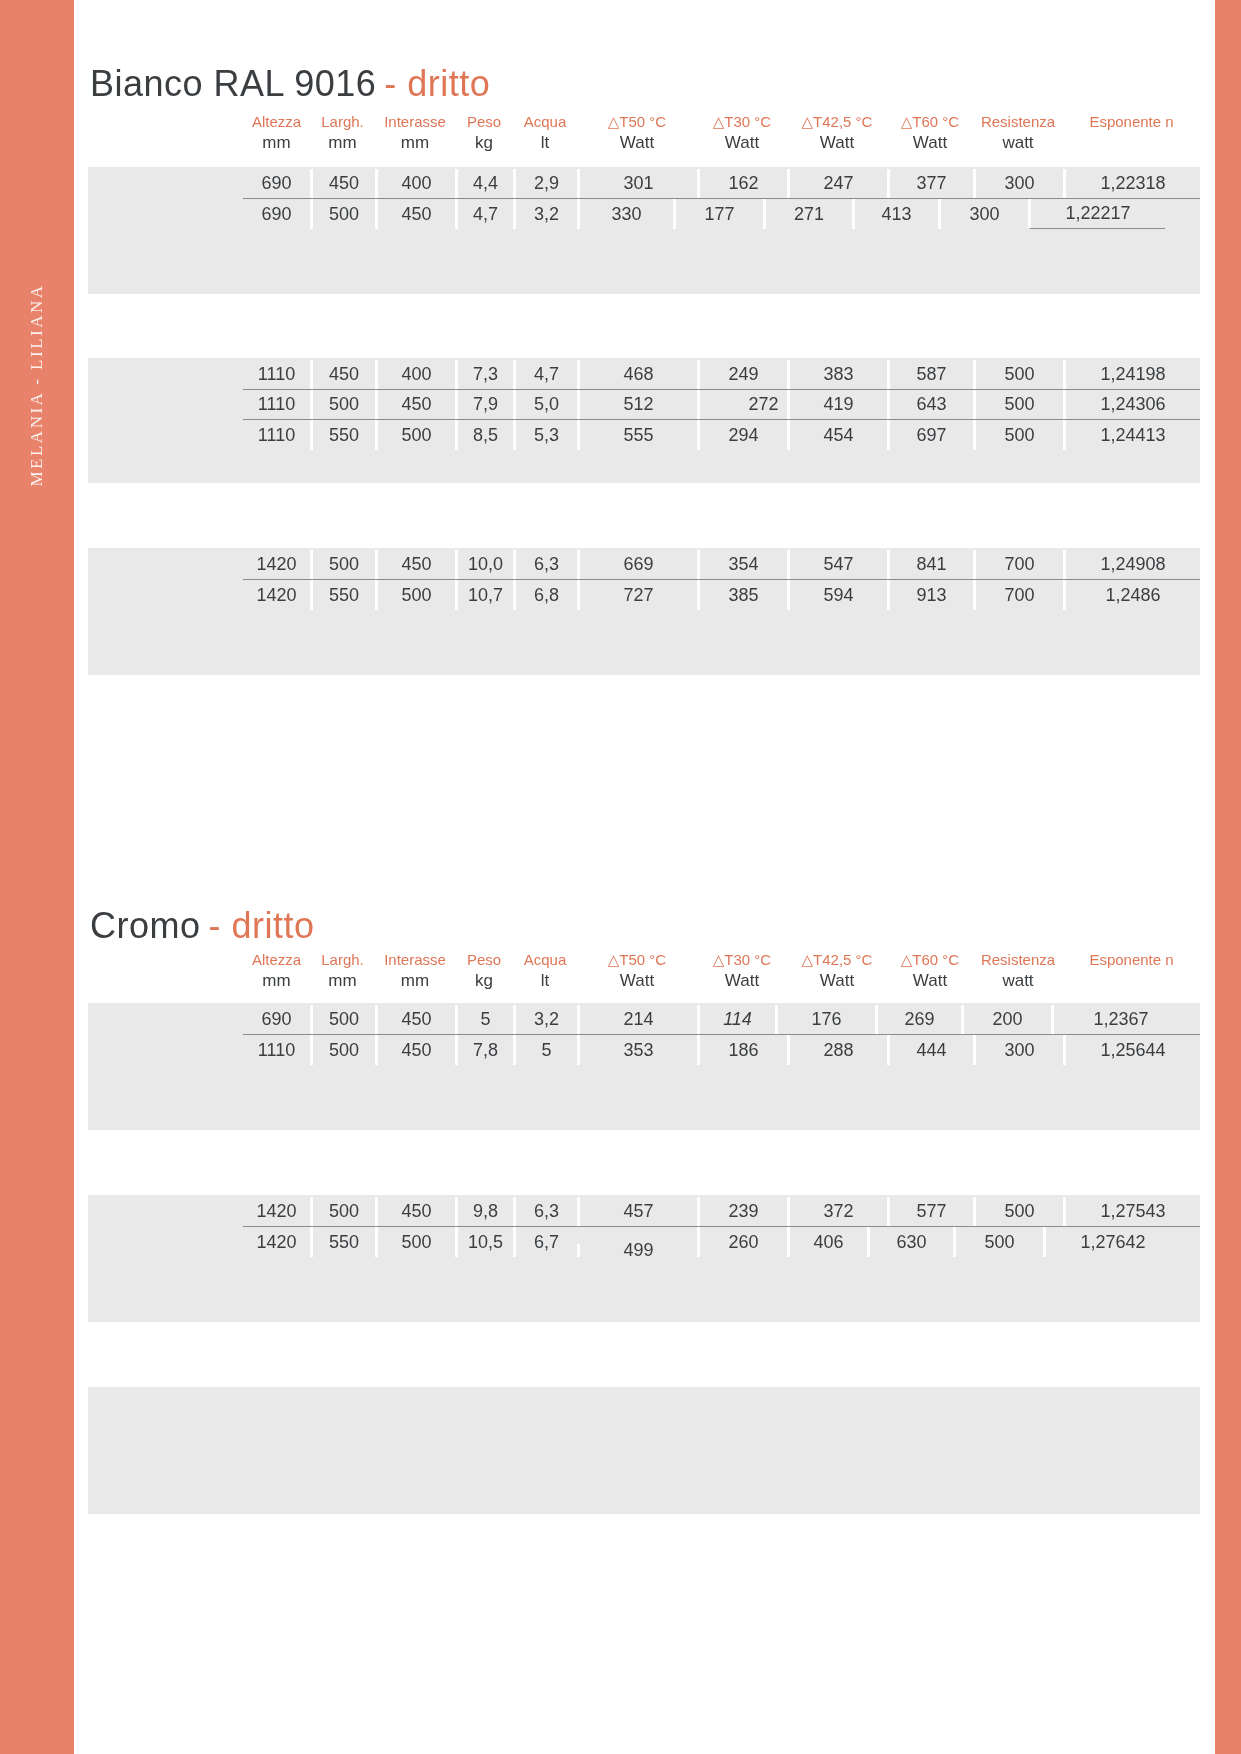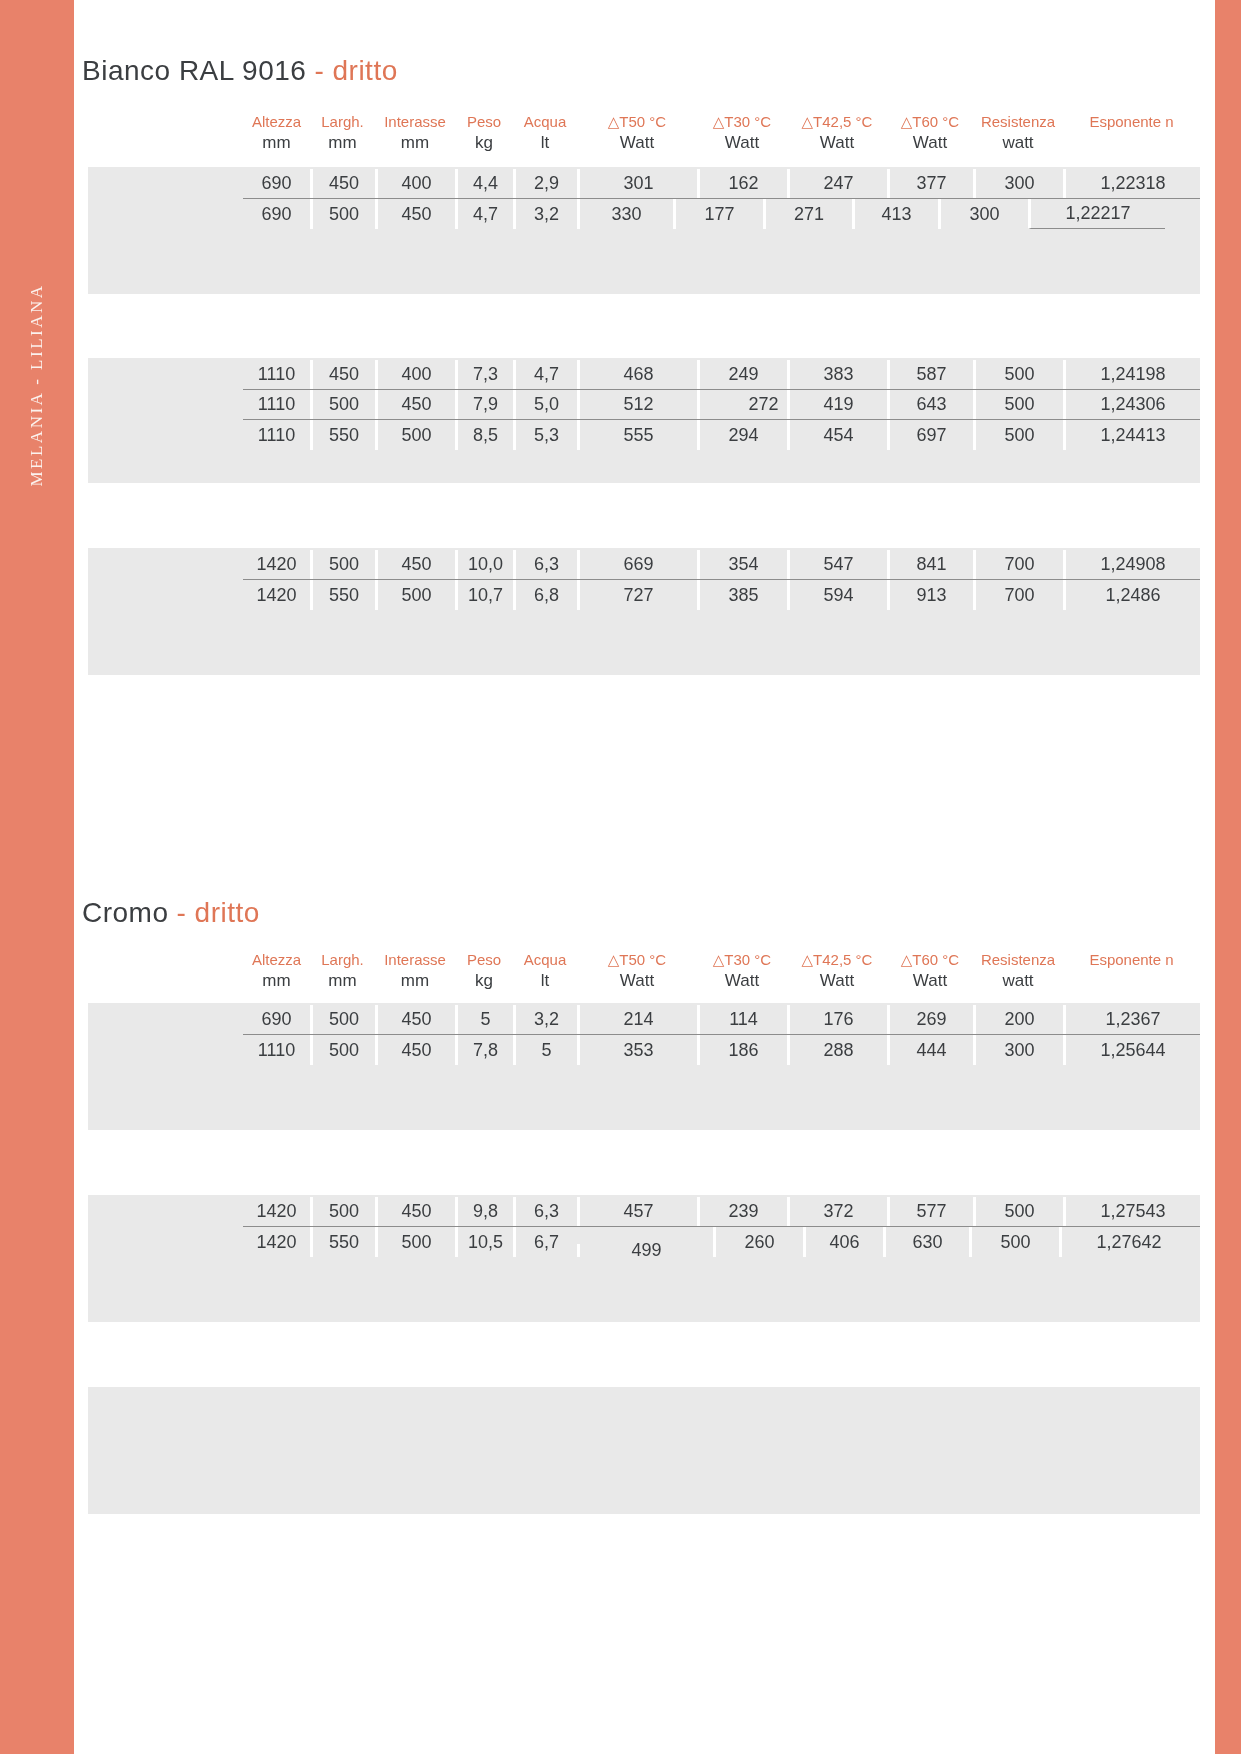--- a/index.html
+++ b/index.html
@@ -18,22 +18,22 @@
   .side-bar.left{left:0;width:74px;background:var(--bar);}
   .side-bar.right{left:1215px;width:26px;background:var(--bar);}
   .side-text{
     position:absolute;left:50%;top:385px;
     transform:translate(-50%,-50%) rotate(180deg);
     writing-mode:vertical-rl;
     font-family:"Liberation Serif", serif;
     font-size:17px;letter-spacing:2.5px;color:#fbf2ee;white-space:nowrap;
   }
   .title{
-    position:absolute;left:82px;margin:0;
-    font-size:28px;font-weight:400;color:var(--dark);letter-spacing:0.5px;
+    position:absolute;left:82px;margin:8px;
+    font-size:36px;font-weight:400;color:var(--dark);letter-spacing:0.5px;
   }
   .title .coral{color:var(--coral);margin-left:8px;}
   .t1{top:55px;}
   .t2{top:897px;}
   .theader{
     position:absolute;left:88px;width:1112px;
     display:flex;padding-left:155px;box-sizing:border-box;
   }
   .hcell{text-align:center;line-height:1.3;box-sizing:border-box;flex:0 0 auto;}
   .hlabel{color:var(--coral);font-size:15px;white-space:nowrap;}
@@ -283,21 +283,21 @@
   <div class="band" style="top:1003px;height:127px;">
       <div class="row">
         <div class="row-spacer"></div>
         <div class="cells sep">
           <div class="cell" style="width: 67px;">690</div>
           <div class="cell gap" style="width: 65px;">500</div>
           <div class="cell gap" style="width: 80px;">450</div>
           <div class="cell gap" style="width: 58px;">5</div>
           <div class="cell gap" style="width: 64px;">3,2</div>
           <div class="cell gap" style="width: 120px;">214</div>
-          <div class="cell gap" style="width: 90px;">114</div>
+          <div class="cell gap" style="width: 78px; font-style: italic;">114</div>
           <div class="cell gap" style="width: 100px;">176</div>
           <div class="cell gap" style="width: 86px;">269</div>
           <div class="cell gap" style="width: 90px;">200</div>
           <div class="cell gap" style="width: 137px;">1,2367</div>
         </div>
       </div>
       <div class="row">
         <div class="row-spacer"></div>
         <div class="cells">
           <div class="cell" style="width: 67px;">1110</div>
@@ -332,21 +332,21 @@
         </div>
       </div>
       <div class="row">
         <div class="row-spacer"></div>
         <div class="cells">
           <div class="cell" style="width: 67px;">1420</div>
           <div class="cell gap" style="width: 65px;">550</div>
           <div class="cell gap" style="width: 80px;">500</div>
           <div class="cell gap" style="width: 58px;">10,5</div>
           <div class="cell gap" style="width: 64px;">6,7</div>
-          <div class="cell gap" style="width: 136px; margin-top: 17px;">499</div>
+          <div class="cell gap" style="width: 120px; margin-top: 17px;">499</div>
           <div class="cell gap" style="width: 90px;">260</div>
           <div class="cell gap" style="width: 80px;">406</div>
           <div class="cell gap" style="width: 86px;">630</div>
           <div class="cell gap" style="width: 90px;">500</div>
           <div class="cell gap" style="width: 137px;">1,27642</div>
         </div>
       </div>
     </div>
   <div class="band" style="top:1387px;height:127px;"></div>
 

